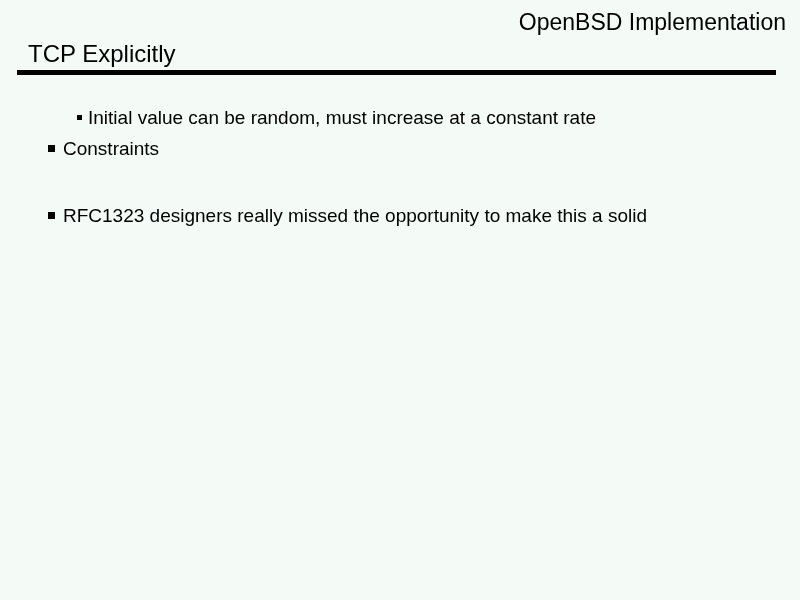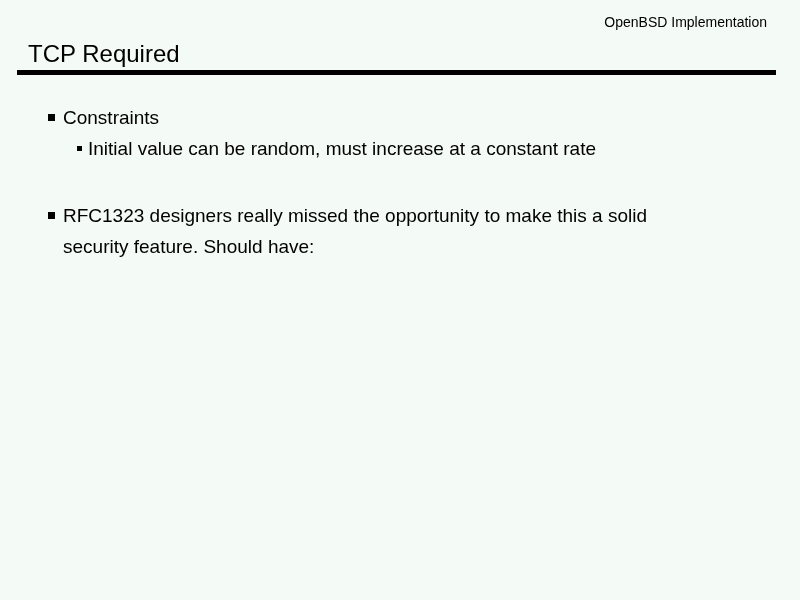--- a/index.html
+++ b/index.html
@@ -6,22 +6,22 @@
   body {
     width: 800px; height: 600px;
     background: #f4faf6;
     color: #000;
     font-family: "Liberation Sans", "DejaVu Sans", sans-serif;
     position: relative;
     overflow: hidden;
   }
   .affiliation {
     position: absolute;
-    top: 10px; right: 33px;
-    font-size: 14px;
+    top: 10px; right: 14px;
+    font-size: 23px;
     line-height: 24px;
     white-space: nowrap;
   }
   .title {
     position: absolute;
     top: 39px; left: 28px;
     font-size: 24px;
     line-height: 30px;
     white-space: nowrap;
   }
@@ -52,44 +52,44 @@
   .l1 > .sq { left: 48px; top: 12px; width: 7px; height: 7px; }
   .l2 > .sq { left: 77px; top: 13px; width: 5px; height: 5px; }
 </style>
 </head>
 <body>
 
 <div>
 
   <div class="affiliation">OpenBSD Implementation</div>
 
-  <div class="title">TCP Required</div>
+  <div class="title">TCP Explicitly</div>
 
   <div class="rule"></div>
 
   <div class="content">
 
     <div class="block">
+      <div class="li l2">
+        <span class="sq"></span>
+        <span class="txt">Initial value can be random, must increase at a constant rate</span>
+      </div>
       <div class="li l1">
         <span class="sq"></span>
         <span class="txt">Constraints</span>
-      </div>
-      <div class="li l2">
-        <span class="sq"></span>
-        <span class="txt">Initial value can be random, must increase at a constant rate</span>
       </div>
     </div>
 
     <div class="block">
       <div class="li l1">
         <span class="sq"></span>
       </div>
     </div>
 
     <div class="block">
       <div class="li l1">
         <span class="sq"></span>
-        <span class="txt"><span>RFC1323 designers really missed the opportunity to make this a solid</span><br><span>security feature. Should have:</span></span>
+        <span class="txt"><span>RFC1323 designers really missed the opportunity to make this a solid</span><br></span>
       </div>
     </div>
 
   </div>
 </div>
 
 </body></html>

